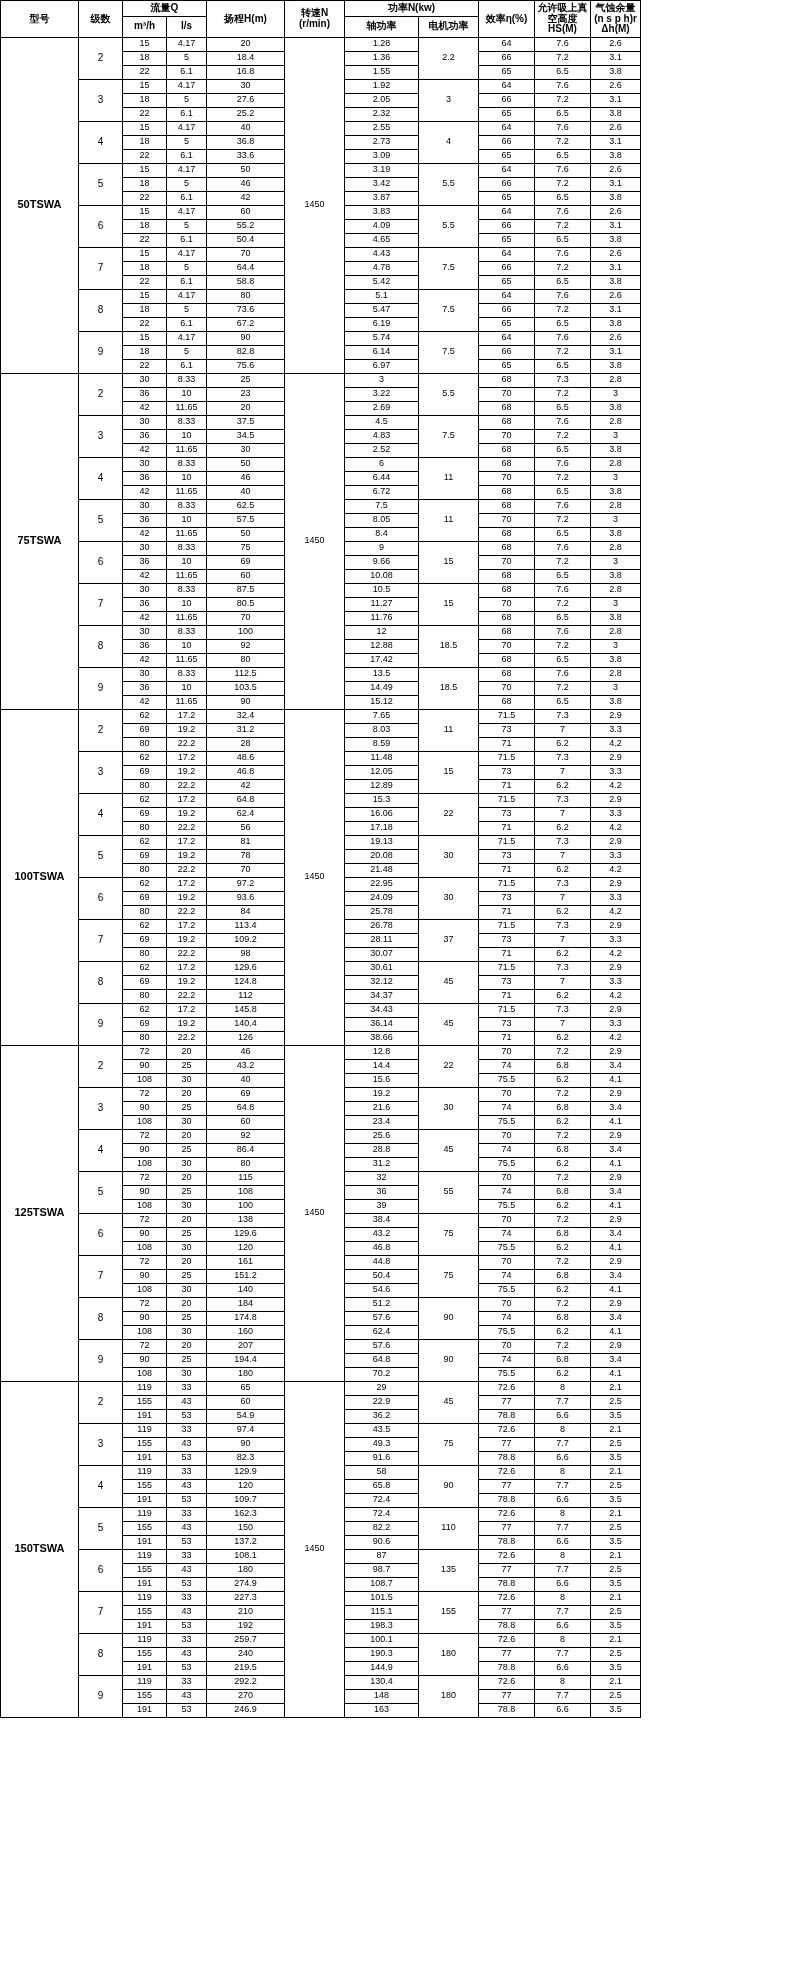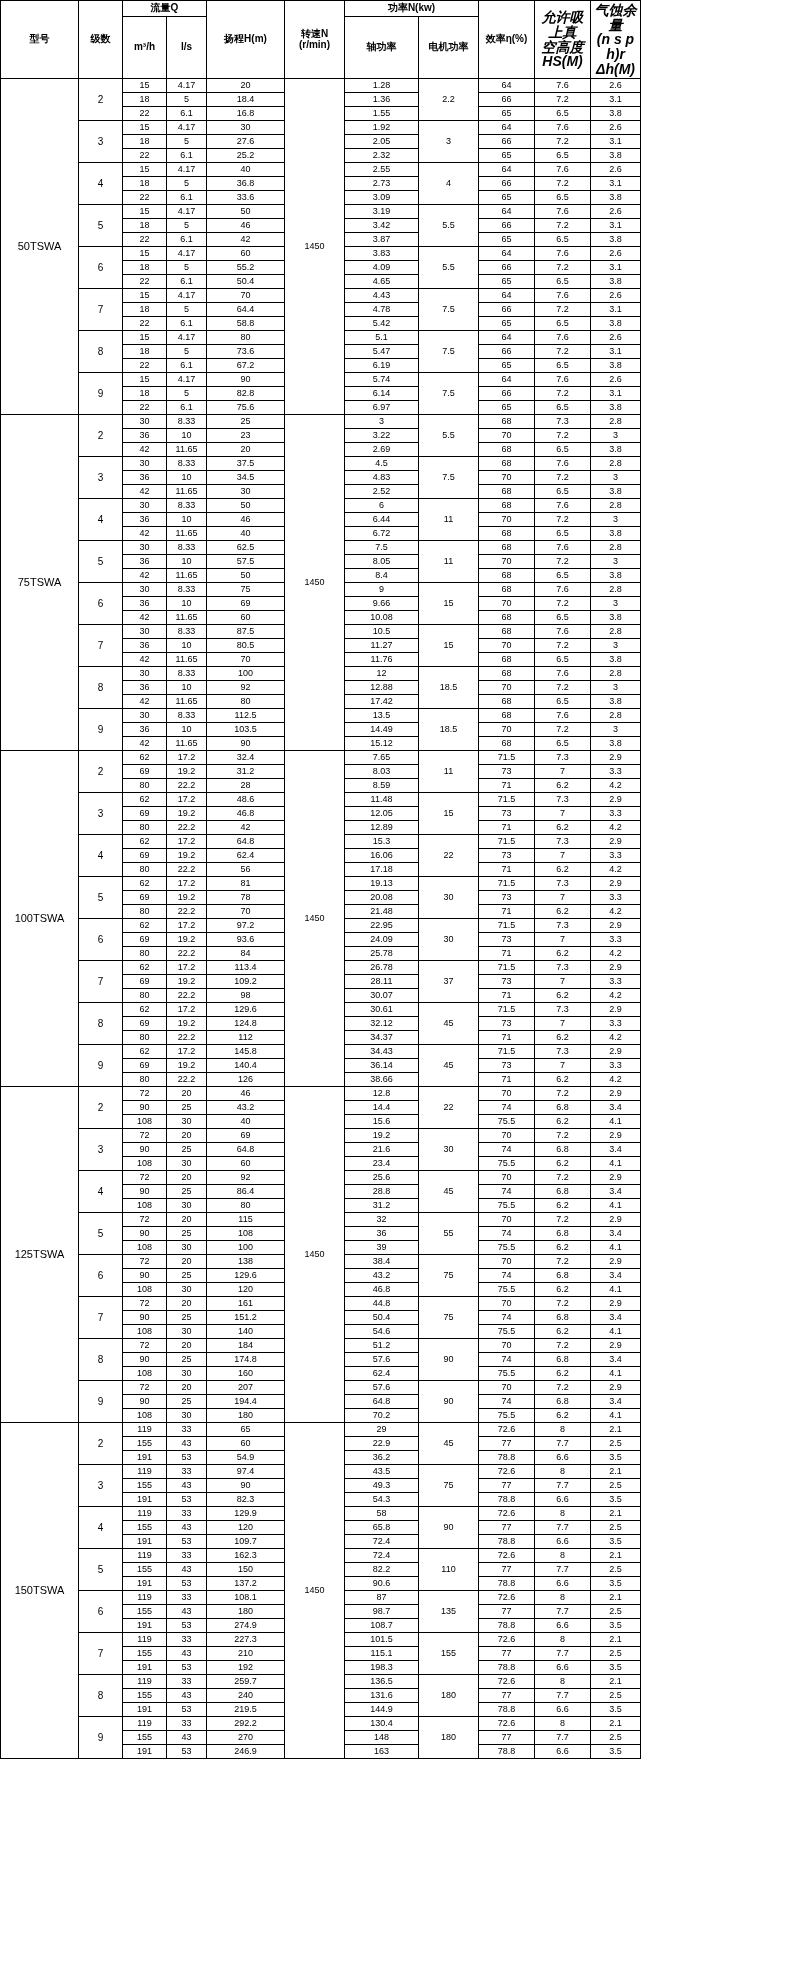--- a/index.html
+++ b/index.html
@@ -1,22 +1,22 @@
 <!DOCTYPE html>
 <html><head>
 <meta charset="utf-8">
 <style>
   html,body{margin:0;padding:0;background:#ffffff;}
   body{font-family:"Liberation Sans","DejaVu Sans",sans-serif;color:#000;}
   #page{width:800px;height:1987px;position:relative;overflow:hidden;}
   table{border-collapse:collapse;width:640px;margin:0;table-layout:fixed;}
   td,th{border:1px solid #000;text-align:center;vertical-align:middle;font-size:9px;line-height:1.05;padding:0;}
   thead th{font-weight:bold;font-size:10px;padding:2px 1px;}
-  .hdr-sub{font-size:14px;font-weight:bold;font-style:italic;}
-  .model{font-size:11px;font-weight:normal;}
+  .hdr-sub{font-size:10px;font-weight:bold;}
+  .model{font-size:11px;font-weight:bold;}
   .stage{font-size:10px;}
   .sec-top td{border-top:2px solid #000;}
   .grp-top td{border-top:1px solid #000;}
   .row td{height:13px;}
 </style>
 </head>
 <body>
 
 <div id="page">
   <table>
@@ -1049,21 +1049,21 @@
           <td>90</td>
           <td>49.3</td>
           <td>77</td>
           <td>7.7</td>
           <td>2.5</td>
         </tr>
         <tr class="row">
           <td>191</td>
           <td>53</td>
           <td>82.3</td>
-          <td>54.3</td>
+          <td>91.6</td>
           <td>78.8</td>
           <td>6.6</td>
           <td>3.5</td>
         </tr>
         <tr class="row grp-top">
           <td rowspan="3" class="stage">4</td>
           <td>119</td>
           <td>33</td>
           <td>129.9</td>
           <td>58</td>
@@ -1175,31 +1175,31 @@
           <td>198.3</td>
           <td>78.8</td>
           <td>6.6</td>
           <td>3.5</td>
         </tr>
         <tr class="row grp-top">
           <td rowspan="3" class="stage">8</td>
           <td>119</td>
           <td>33</td>
           <td>259.7</td>
-          <td>136.5</td>
+          <td>100.1</td>
           <td rowspan="3">180</td>
           <td>72.6</td>
           <td>8</td>
           <td>2.1</td>
         </tr>
         <tr class="row">
           <td>155</td>
           <td>43</td>
           <td>240</td>
-          <td>131.6</td>
+          <td>190.3</td>
           <td>77</td>
           <td>7.7</td>
           <td>2.5</td>
         </tr>
         <tr class="row">
           <td>191</td>
           <td>53</td>
           <td>219.5</td>
           <td>144.9</td>
           <td>78.8</td>

